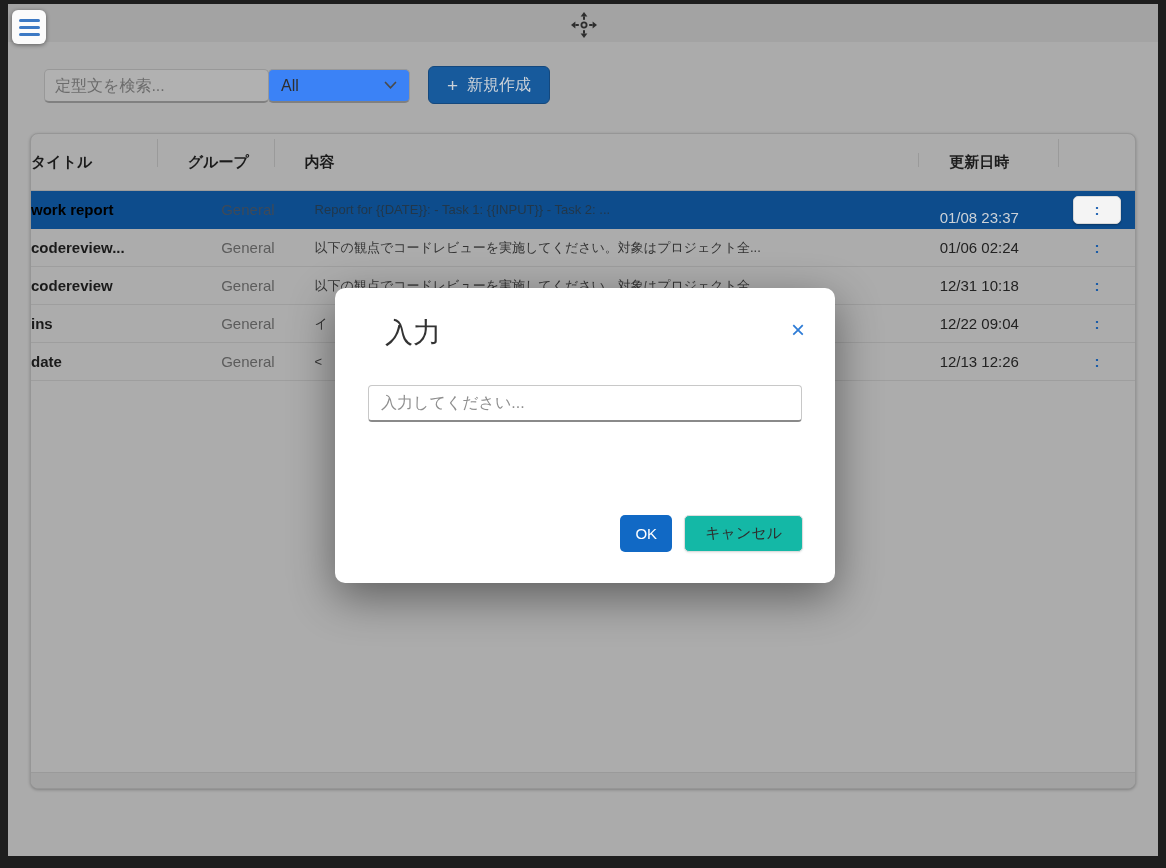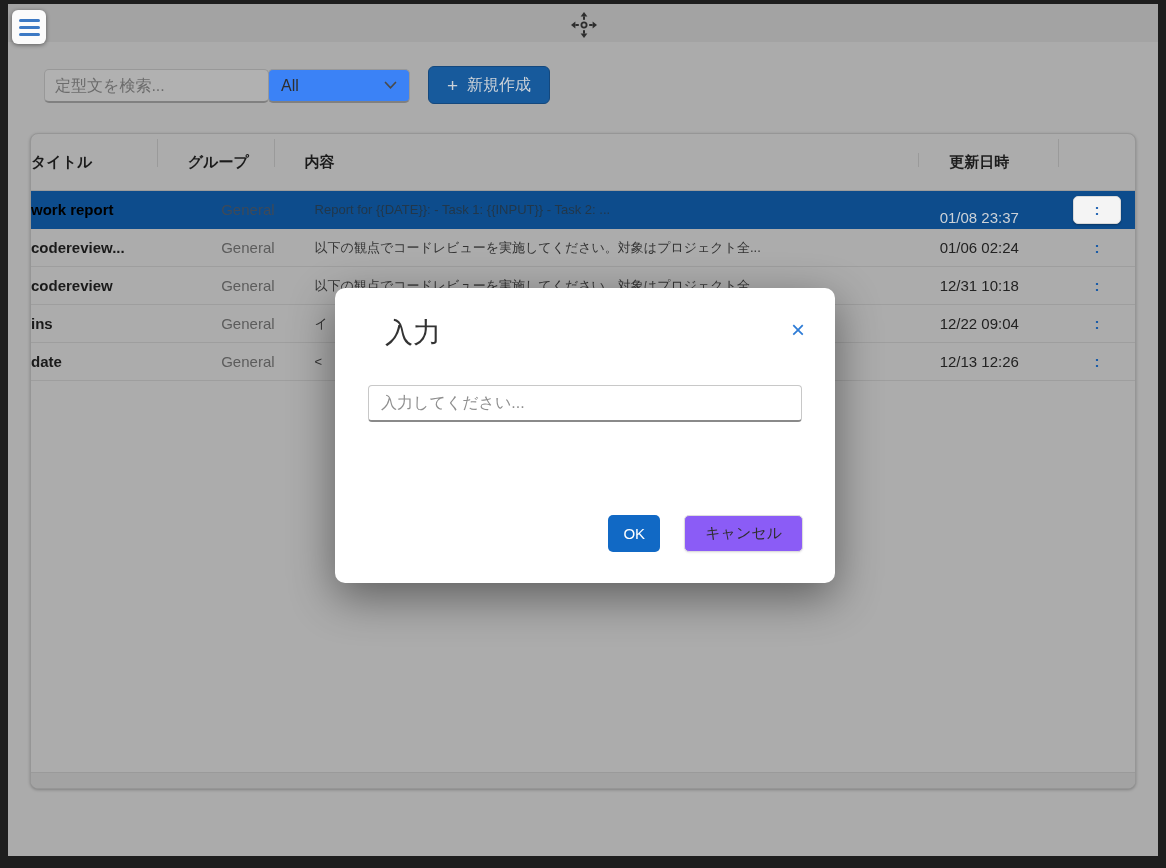--- a/index.html
+++ b/index.html
@@ -58,24 +58,24 @@
   .row.selected .c-content { color:#22374a; }
   .row.selected .c-updated { color:#ccd2d8;margin-top:15px; }
 
   .dialog { position:absolute; left:327px; top:284px; width:500px; height:295px; background:#ffffff; border-radius:10px;
     box-shadow:0 14px 45px rgba(0,0,0,.45); z-index:50; padding:0 50px; }
   .dialog-title { font-size:28px; color:#333333; margin-top:26px; }
   .dialog-close { position:absolute; right:30px; top:30px; font-size:24px; line-height:1; color:#2e7cd6; cursor:pointer; font-weight:400; }
   .dialog-input { position:absolute; left:33px; top:97px; width:434px; height:37px; background:#fff;
     border:1px solid #c8c8c8; border-bottom:2px solid #8a8a8a; border-radius:4px; padding:0 12px; font-size:16px; color:#333; }
   .dialog-input::placeholder { color:#8f8f8f; opacity:1; }
-  .dialog-buttons { position:absolute; right:32px; top:227px; display:flex; gap:24px; }
+  .dialog-buttons { position:absolute; right:32px; top:227px; display:flex; gap:12px; }
   .ok-btn { min-width:52px; height:37px; background:#1169c5; color:#ffffff; border:none; border-radius:5px;
     font-size:15px; font-family:inherit; cursor:pointer; padding:0 14px; }
-  .cancel-btn { height:37px; background:#8b5cf6; color:#2f2f2f; border:1px solid #dddddd; border-radius:5px;
+  .cancel-btn { height:37px; background:#14b8a6; color:#2f2f2f; border:1px solid #dddddd; border-radius:5px;
     font-size:15px; font-family:inherit; cursor:pointer; padding:0 20px; box-shadow:0 1px 2px rgba(0,0,0,.08); }
 </style>
 </head>
 <body>
 
 <div class="screen">
 
   <div class="topbar"></div>
 
   <div class="hamburger-btn">

